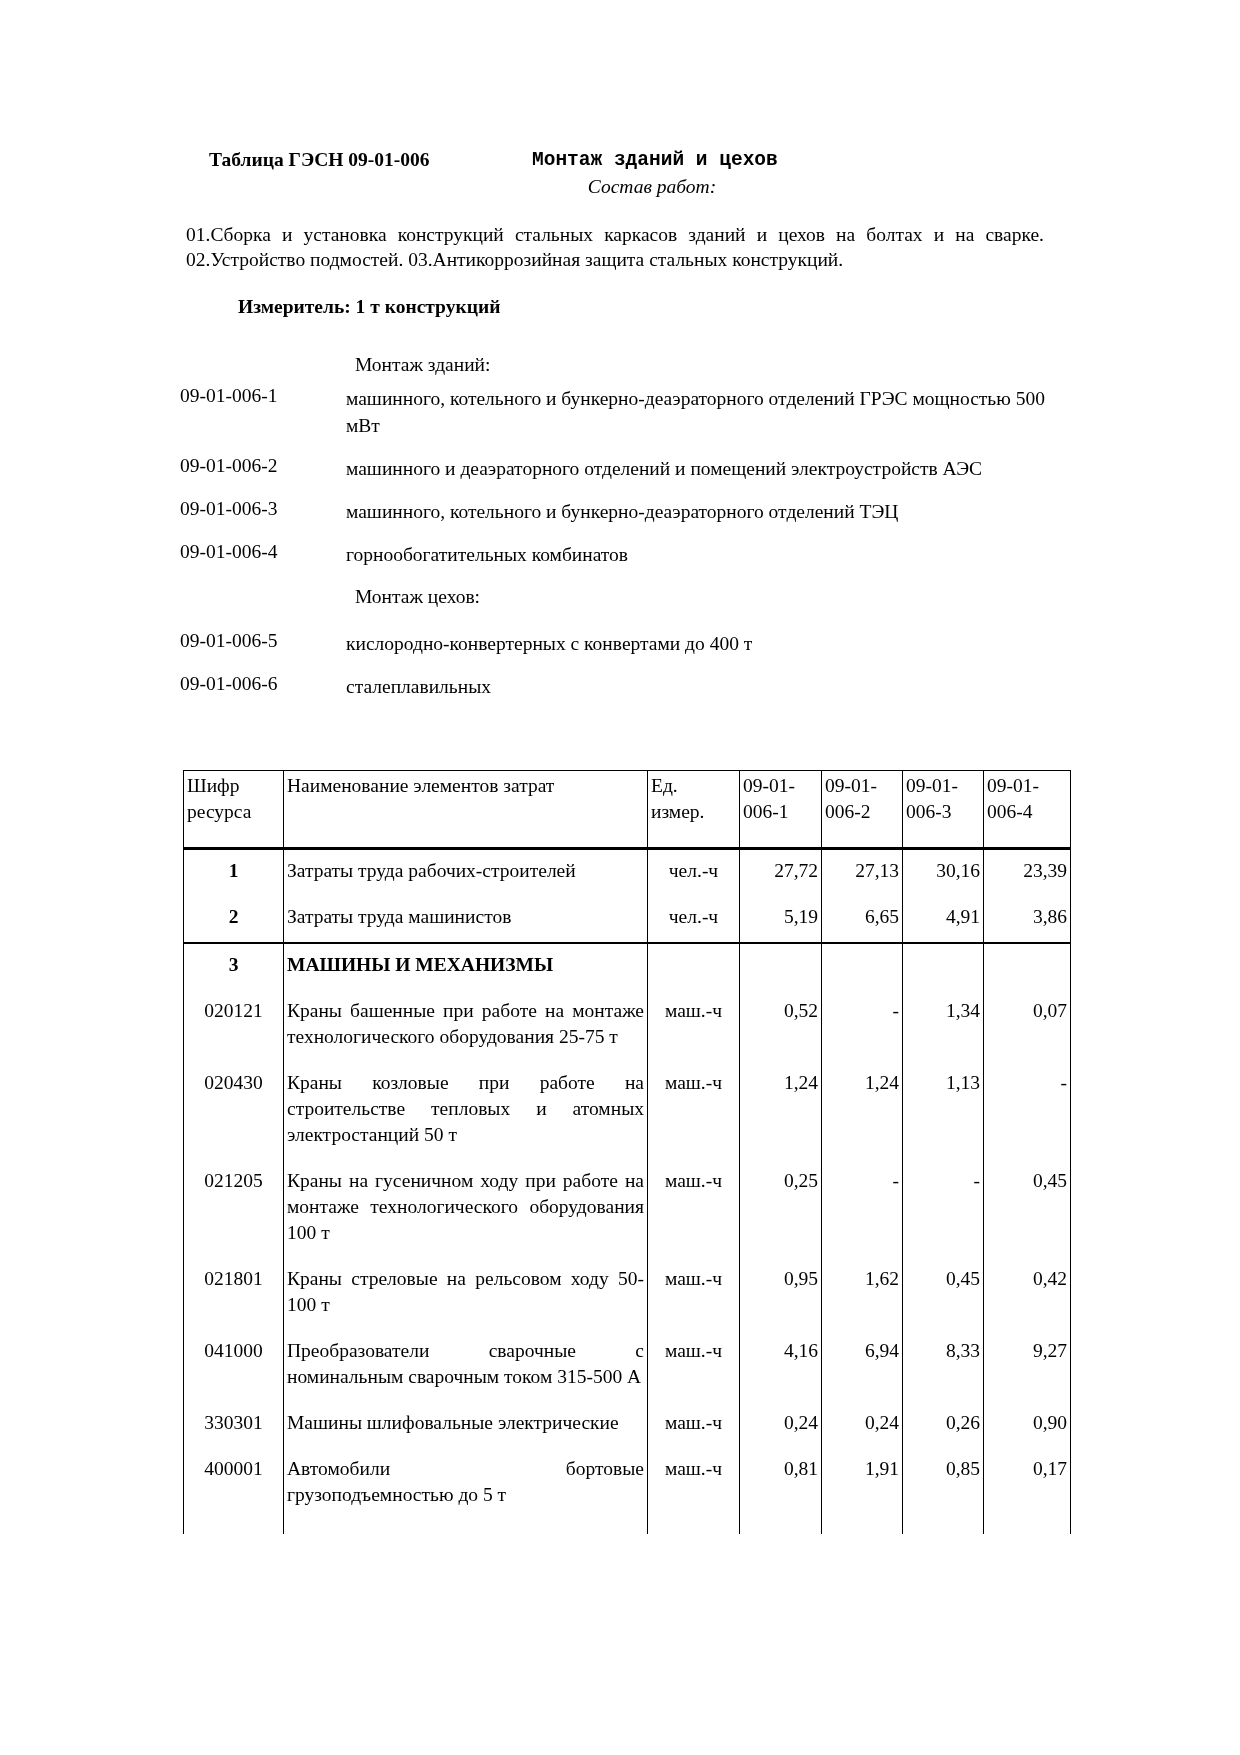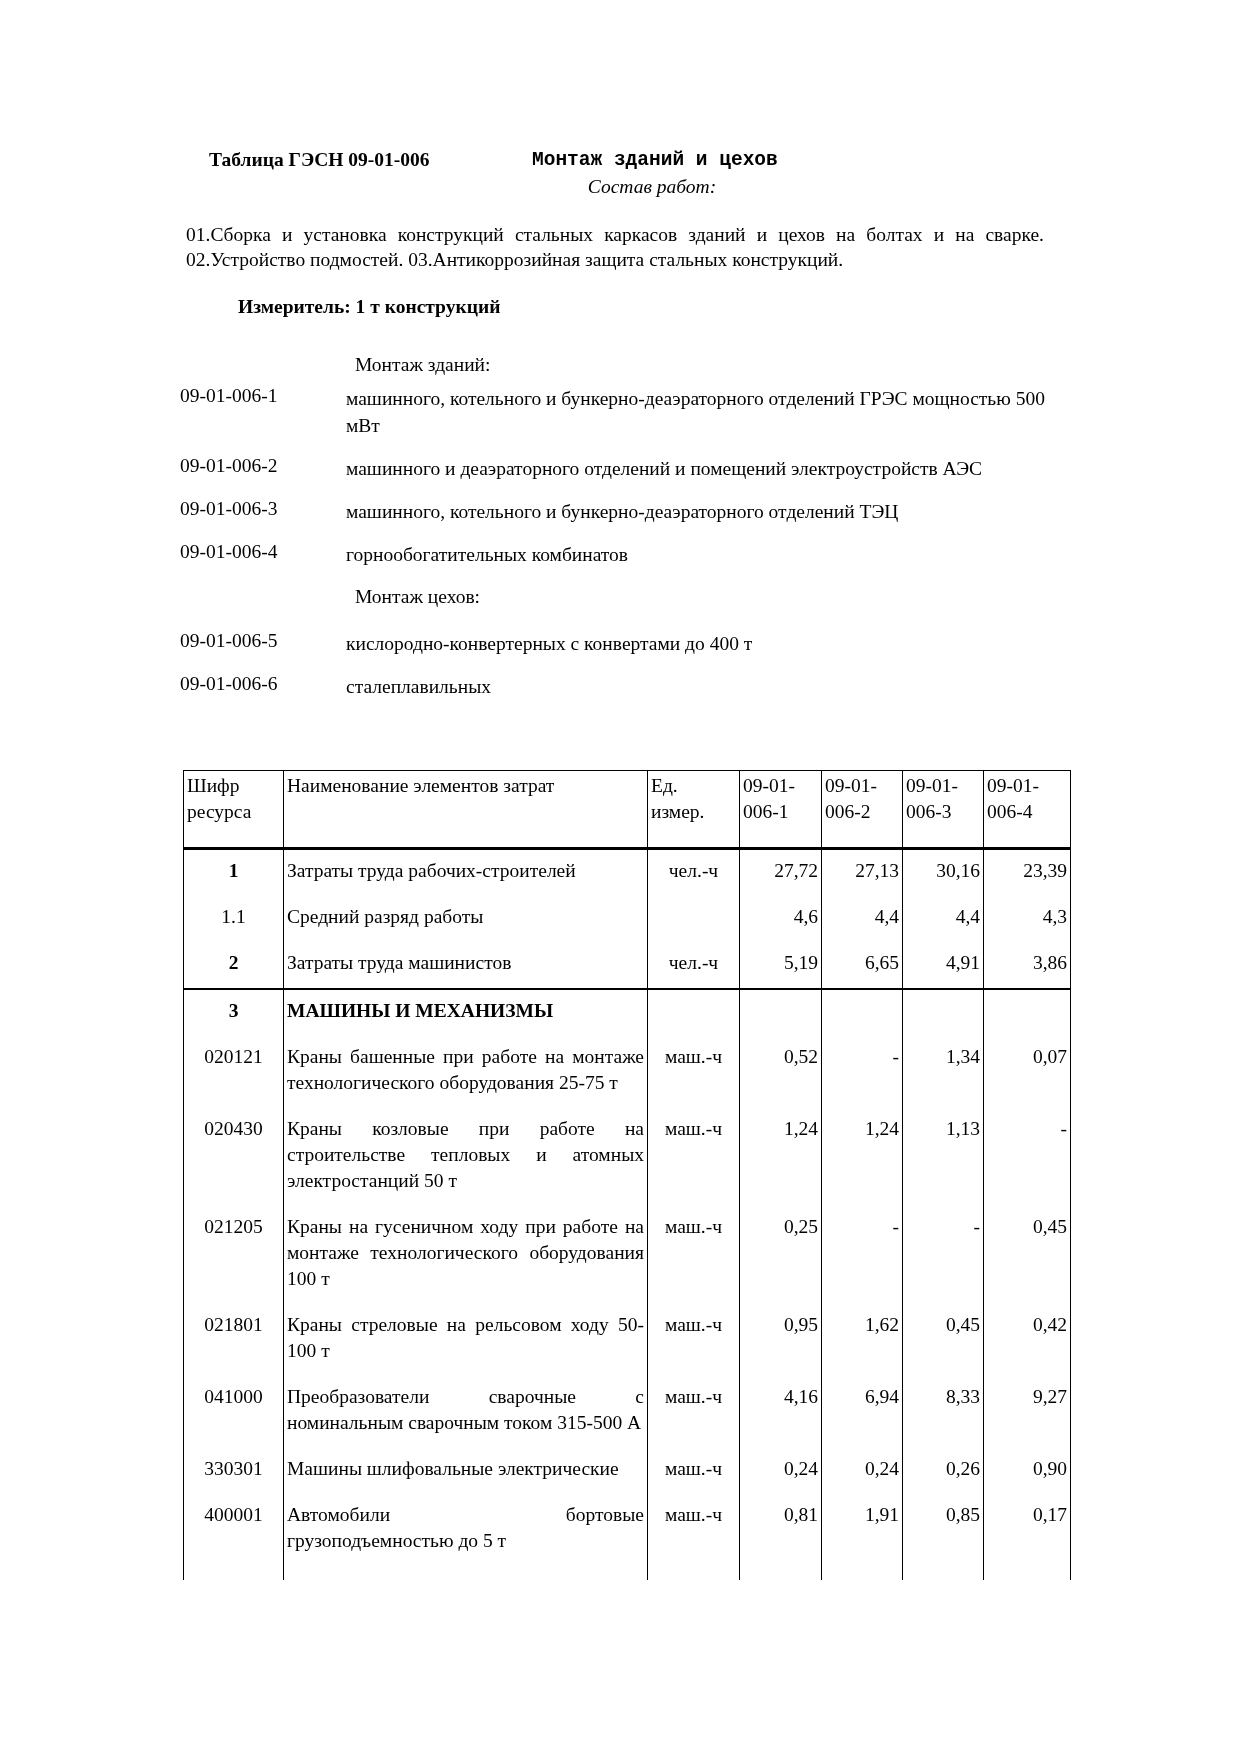--- a/index.html
+++ b/index.html
@@ -113,29 +113,20 @@
   <tr class="r">
     <td class="c bold">1</td>
     <td>Затраты труда рабочих-строителей</td>
     <td class="c">чел.-ч</td>
     <td class="n">27,72</td>
     <td class="n">27,13</td>
     <td class="n">30,16</td>
     <td class="n">23,39</td>
   </tr>
   <tr class="r">
-    <td class="c">1.1</td>
-    <td>Средний разряд работы</td>
-    <td class="c"></td>
-    <td class="n">4,6</td>
-    <td class="n">4,4</td>
-    <td class="n">4,4</td>
-    <td class="n">4,3</td>
-  </tr>
-  <tr class="r">
     <td class="c bold">2</td>
     <td>Затраты труда машинистов</td>
     <td class="c">чел.-ч</td>
     <td class="n">5,19</td>
     <td class="n">6,65</td>
     <td class="n">4,91</td>
     <td class="n">3,86</td>
   </tr>
   <tr class="r sec">
     <td class="c bold">3</td>

